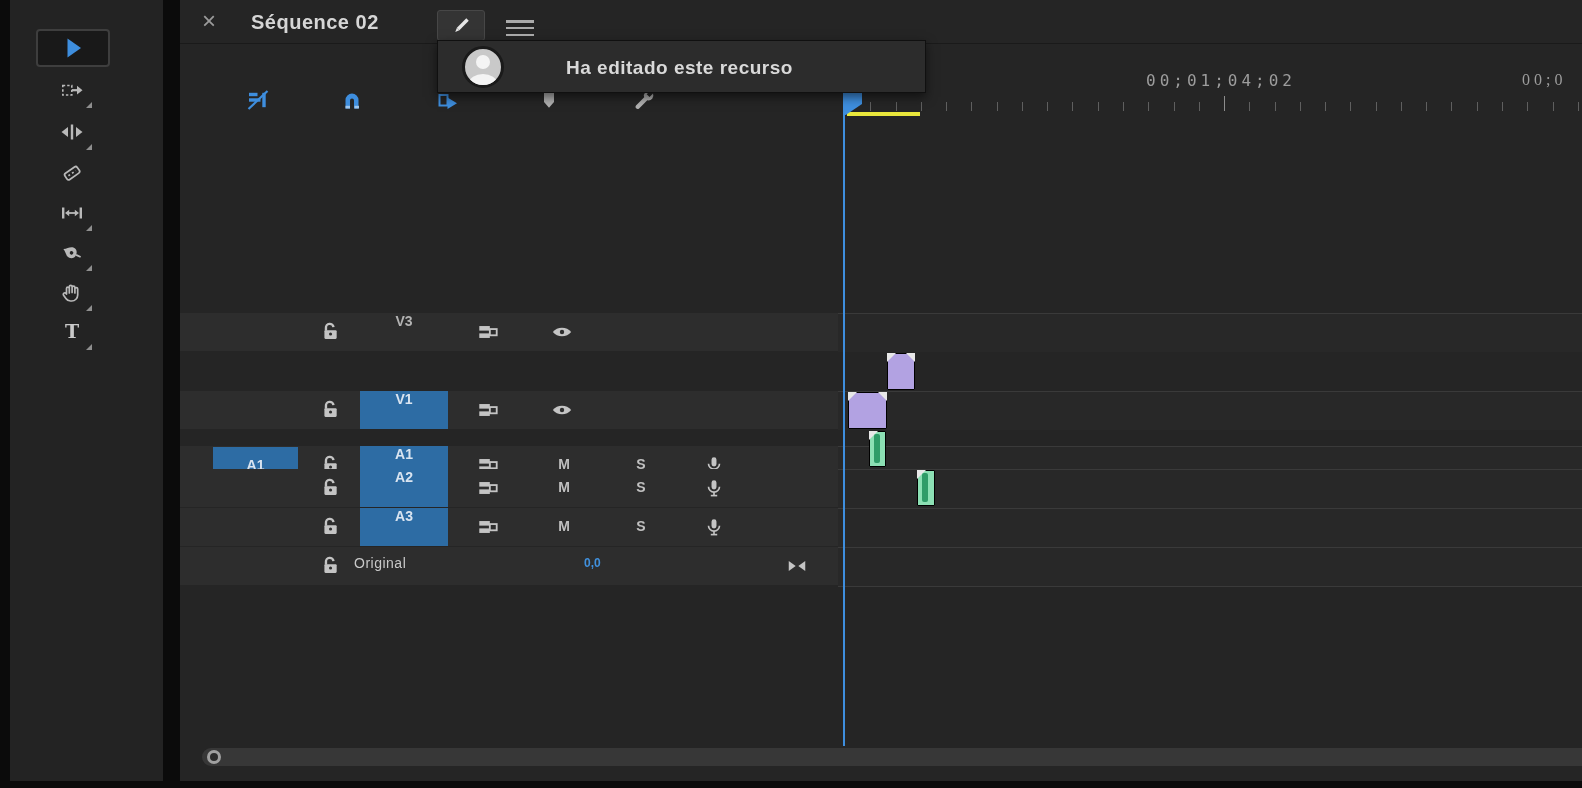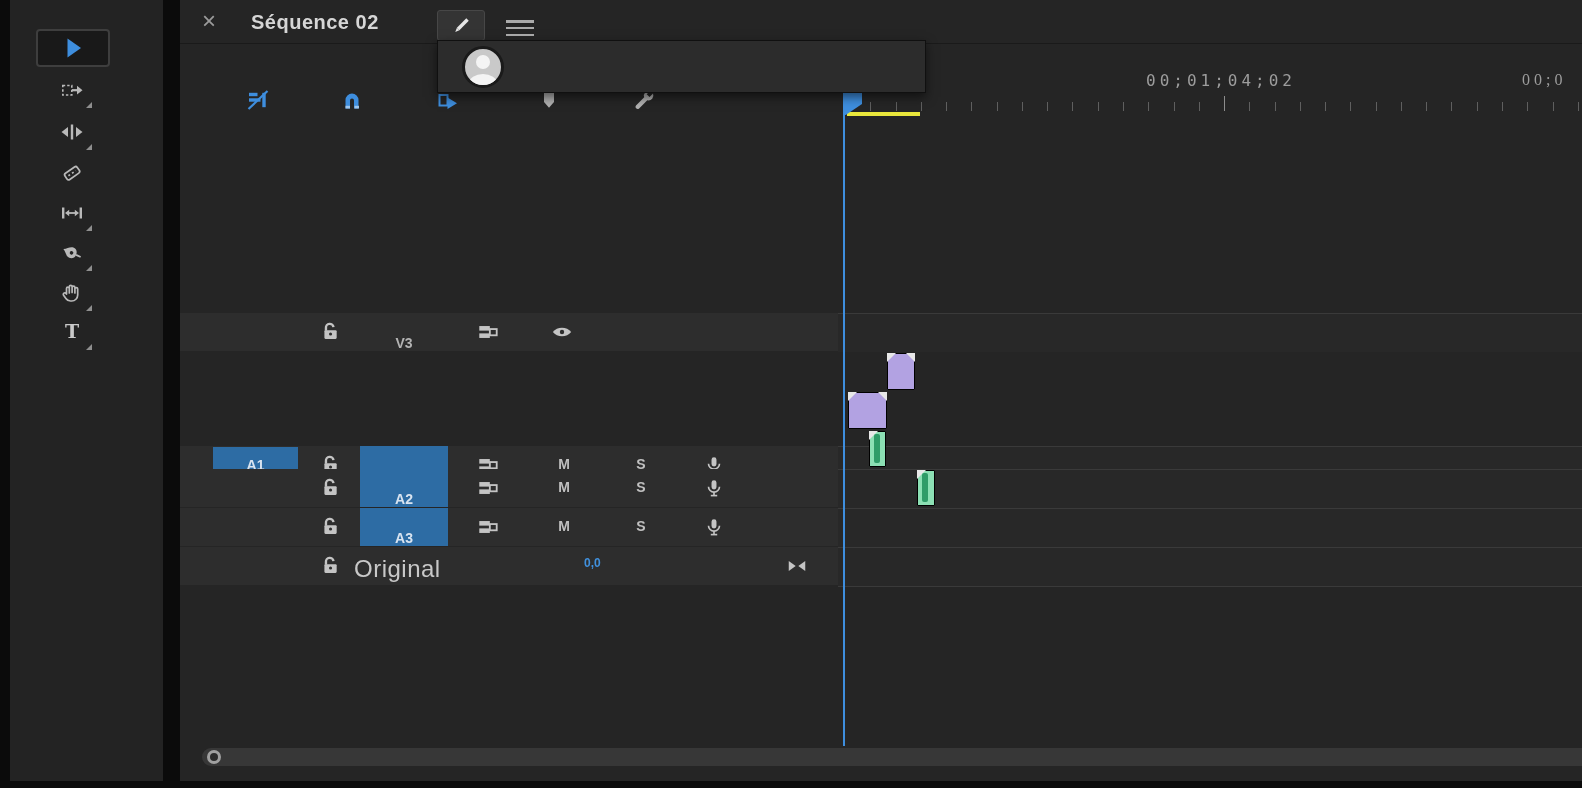--- a/index.html
+++ b/index.html
@@ -45,28 +45,28 @@
   .row-header { position:absolute; left:0; top:0; width:658px; height:38px; background:#2d2d2d; }
   .row-lane { position:absolute; left:658px; right:0; top:0; height:39px; background:#282828; border-top:1px solid #3a3a3a; }
   .lane-bottom { position:absolute; left:658px; right:0; top:586px; height:1px; background:#3a3a3a; }
 
   .hdr-icon { position:absolute; top:8px; width:22px; height:22px; }
   .hdr-icon svg { width:22px; height:22px; }
   .lock { left:140px; }
   .sync { left:297px; }
   .eye  { left:371px; }
   .mic  { left:523px; }
-  .label-box { position:absolute; left:180px; top:0; width:88px; height:38px; display:flex; align-items:flex-end;
+  .label-box { position:absolute; left:180px; top:0; width:88px; height:38px; display:flex; align-items:flex-start;
                justify-content:center; font-size:14px; font-weight:bold; color:#b3b3b3; }
   .label-box.blue { background:#2d6ca4; color:#d9e4f0; }
   .patch-badge { position:absolute; left:33px; top:1px; width:85px; height:36px; background:#2d6ca4; color:#d9e4f0;
                  display:flex; align-items:center; justify-content:center; font-size:14px; font-weight:bold; }
   .ms-btn { position:absolute; top:10px; width:28px; text-align:center; font-size:14px; font-weight:bold; color:#c0c0c0; }
   .m-btn { left:370px; } .s-btn { left:447px; }
-  .master-name { position:absolute; left:174px; top:8px; font-size:24px; color:#c8c8c8; letter-spacing:0.5px; }
+  .master-name { position:absolute; left:174px; top:8px; font-size:14px; color:#c8c8c8; letter-spacing:0.5px; }
   .master-value { position:absolute; left:404px; top:9px; font-size:12px; font-weight:bold; color:#4090dc; }
   .bowtie { left:606px; width:26px; }
 
   
   .clip { position:absolute; border:1px solid #000; border-radius:1px; }
   .clip.video { background:#b2a2e2; }
   .clip.audio { background:#8ce0b4; }
   .clip.audio .wave { position:absolute; left:28%; top:5%; width:36%; height:86%; background:#2f9c68; border-radius:2px; }
   .clip .fade { position:absolute; top:-1px; width:0; height:0; border-top:9px solid #e8e8e8; }
   .clip .fade.tl { left:-1px; border-right:9px solid transparent; }
@@ -329,20 +329,37 @@
               <use href="#i-sync"></use>
             </svg></span>
         <span class="hdr-icon eye"><svg viewBox="0 0 24 24">
               <use href="#i-eye"></use>
             </svg></span>
       </div>
       <div class="row-lane"></div>
     </div>
 
 
+    <div class="track-row" style="top:391px">
+      <div class="row-header">
+        <span class="hdr-icon lock"><svg viewBox="0 0 24 24">
+              <use href="#i-lock"></use>
+            </svg></span>
+        <div class="label-box blue">
+            <span>V1</span>
+          </div>
+        <span class="hdr-icon sync"><svg viewBox="0 0 24 24">
+              <use href="#i-sync"></use>
+            </svg></span>
+        <span class="hdr-icon eye"><svg viewBox="0 0 24 24">
+              <use href="#i-eye"></use>
+            </svg></span>
+      </div>
+      <div class="row-lane"></div>
+    </div>
 
     <div class="track-row" style="top:446px">
       <div class="row-header">
         <div class="patch-badge">A1</div>
         <span class="hdr-icon lock"><svg viewBox="0 0 24 24">
               <use href="#i-lock"></use>
             </svg></span>
         <div class="label-box blue">
             <span>A1</span>
           </div>
@@ -434,20 +451,21 @@
 
     <div class="render-bar"></div>
     <div class="playhead-line"></div>
     <div class="playhead-head"></div>
 
     <div class="tooltip">
       <div class="avatar">
         <span class="head"></span>
         <span class="body"></span>
       </div>
+      <span class="tooltip-text">Ha editado este recurso</span>
     </div>
 
     <div class="h-scrollbar">
       <span class="scroll-knob"></span>
     </div>
 
   </div>
 </div>
 
 </body></html>

